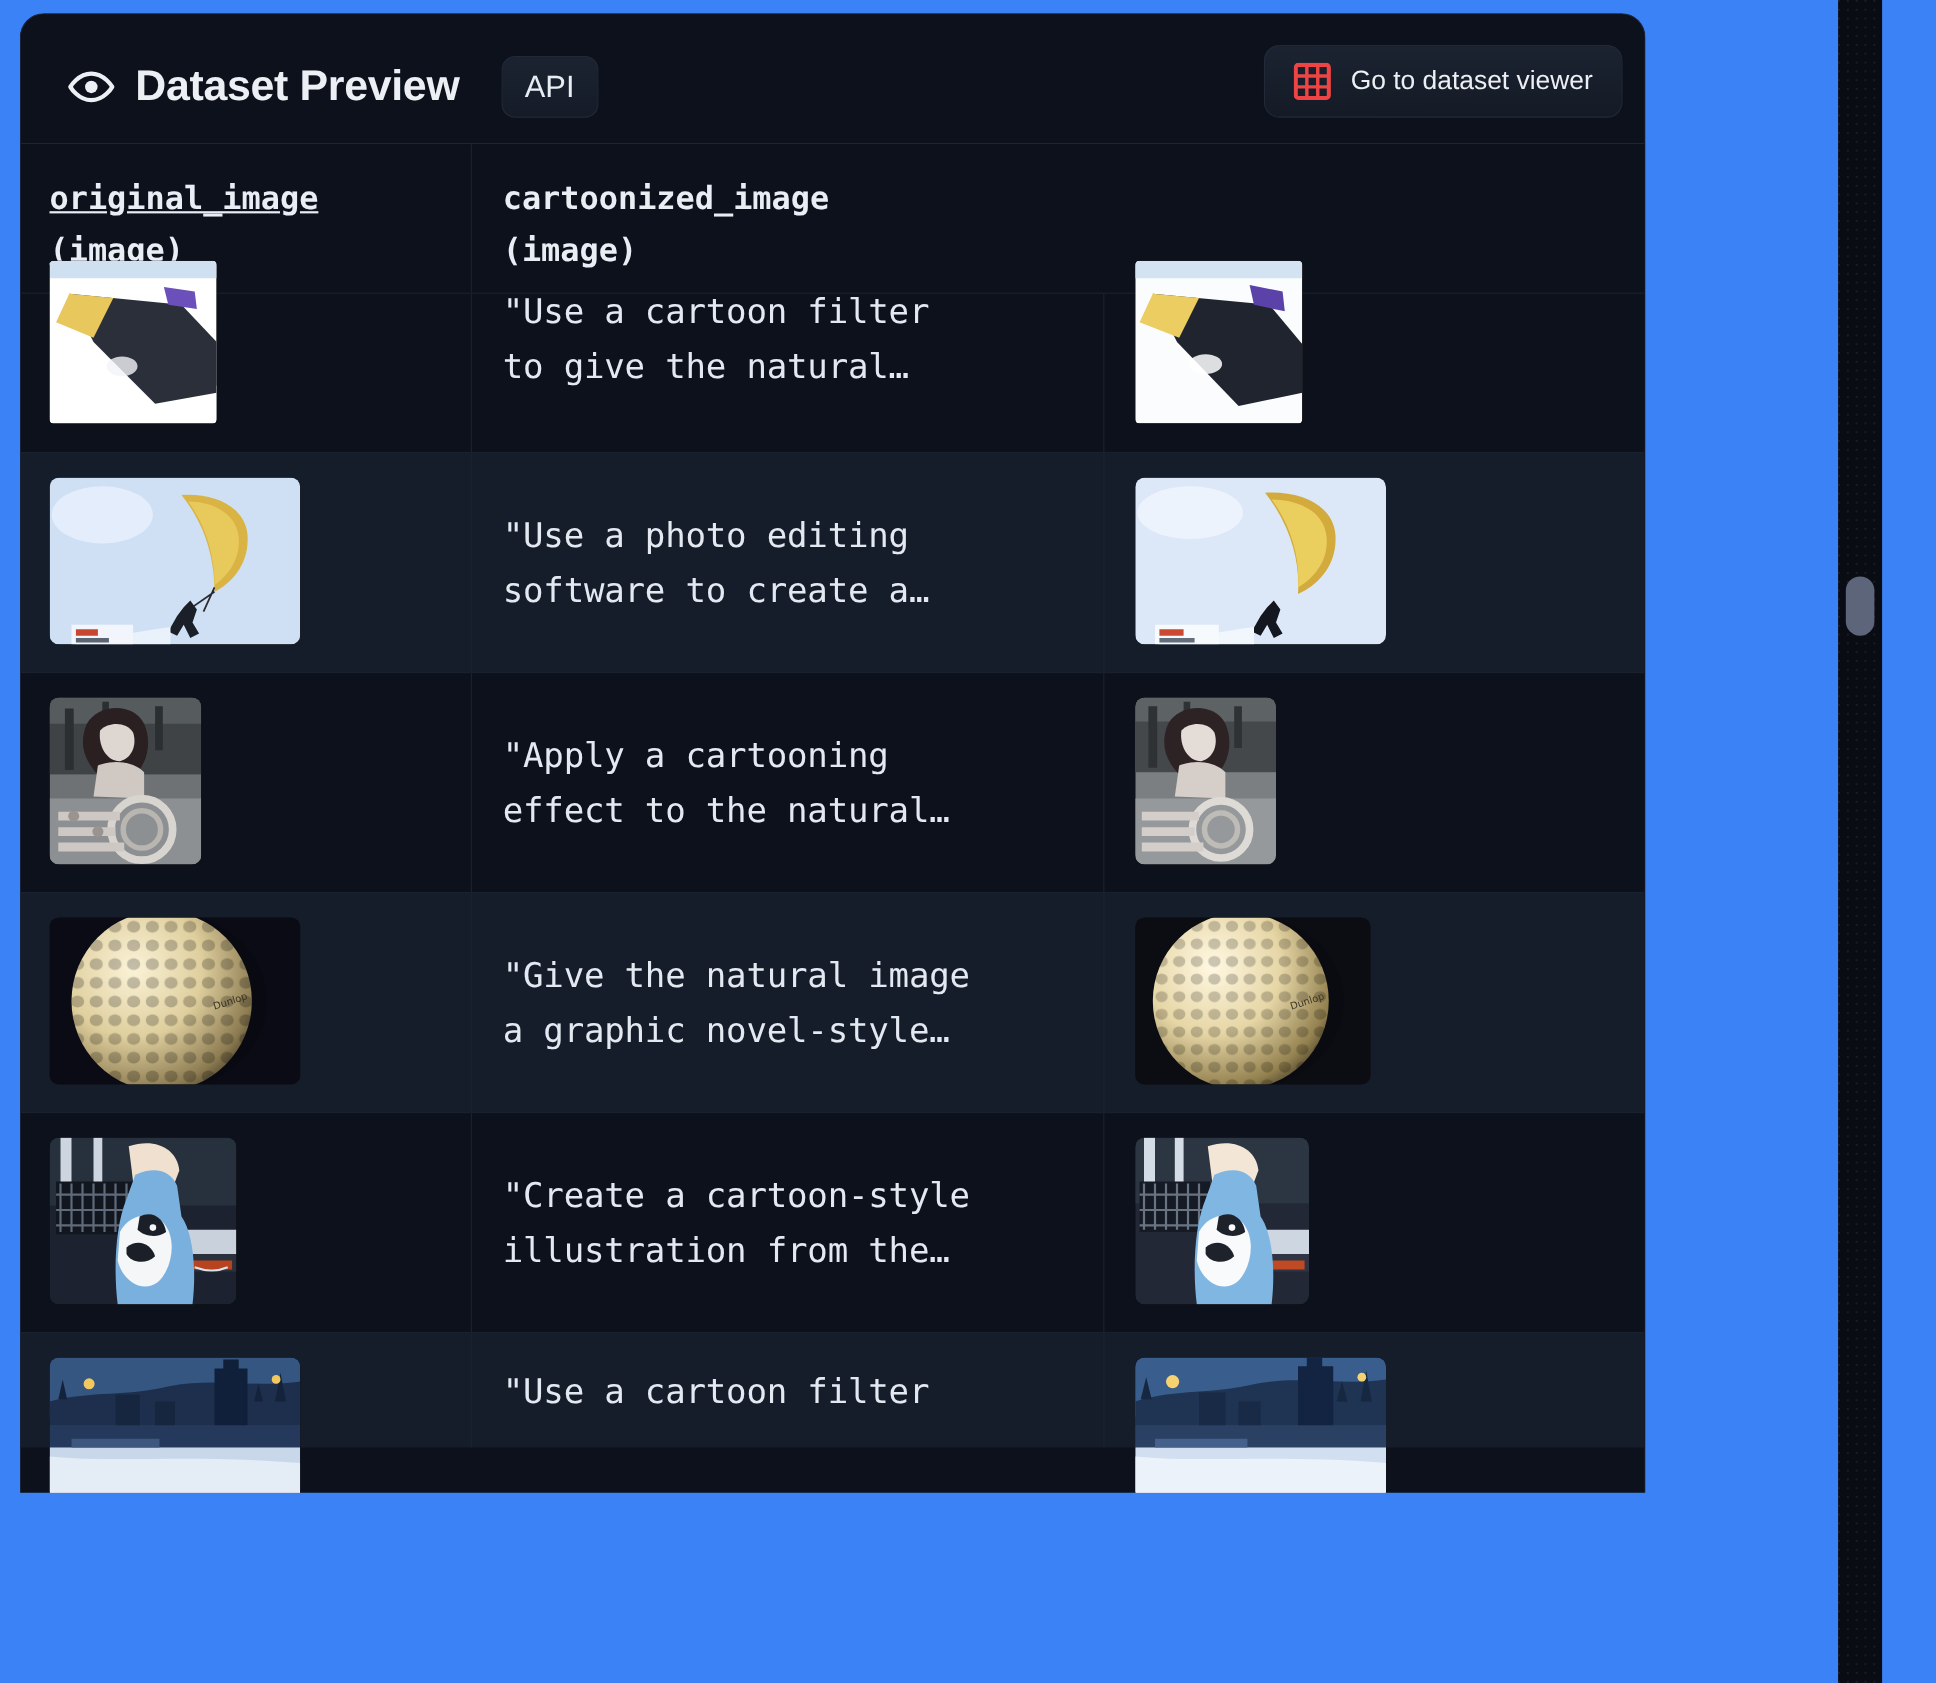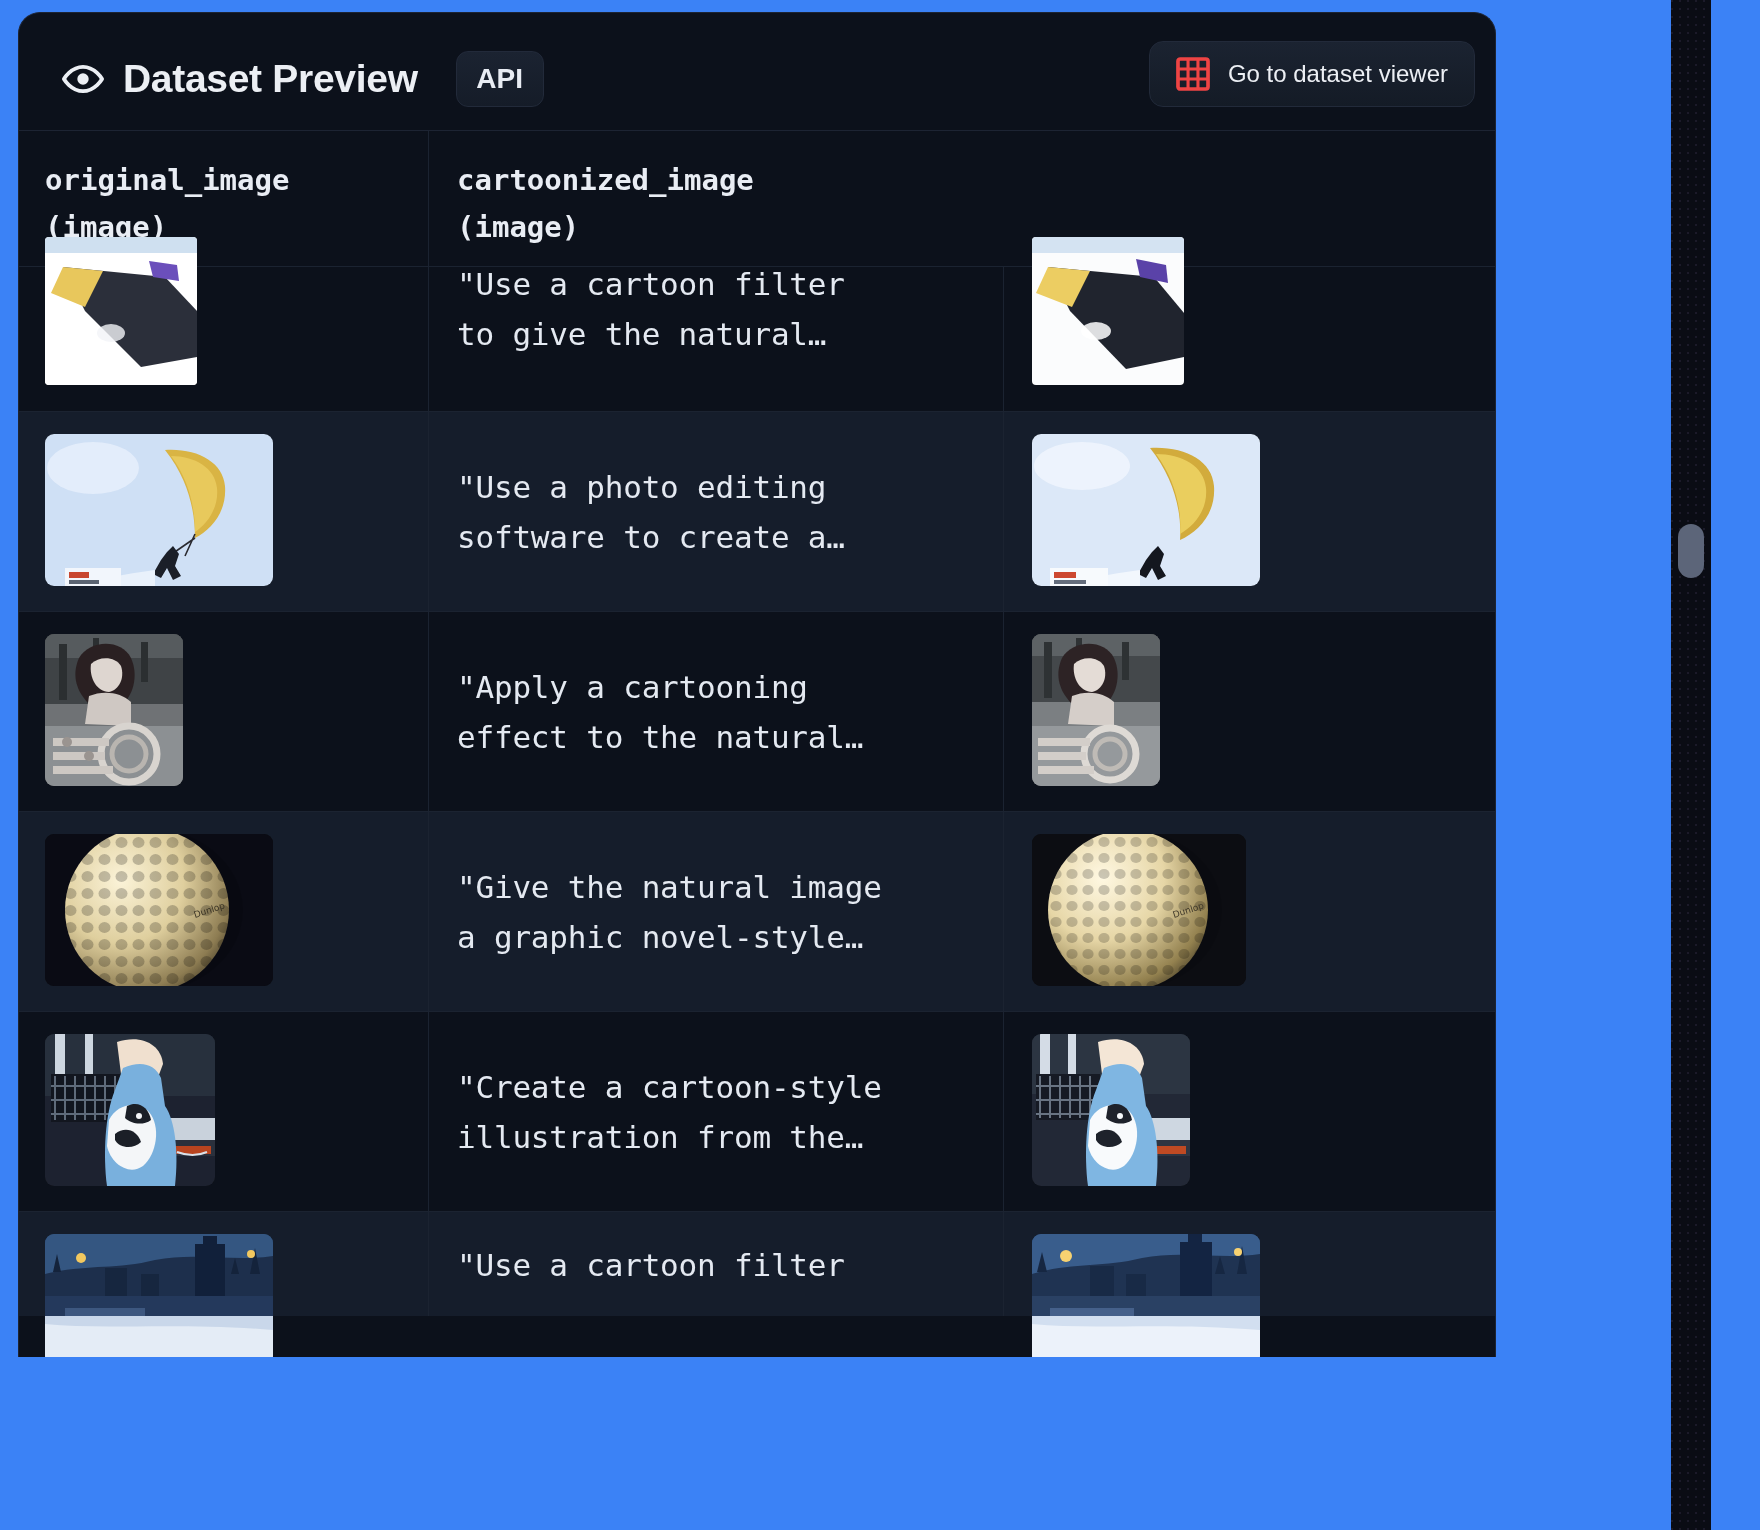--- a/index.html
+++ b/index.html
@@ -70,21 +70,21 @@
     justify-content: center;
     min-width: 88px;
     height: 56px;
     padding: 0 14px;
     margin-left: 20px;
     border: 1.5px solid #222a3a;
     border-radius: 12px;
     background: linear-gradient(180deg, #1b2331 0%, #151c28 100%);
     color: #e8ecf3;
     font-size: 28px;
-    font-weight: 700;
+    font-weight: 400;
     box-sizing: border-box;
   }
   .viewer-button {
     position: absolute;
     right: 20px;
     top: 28px;
     display: flex;
     align-items: center;
     gap: 18px;
     height: 66px;
@@ -142,21 +142,21 @@
   
   .head-row { height: 135px; }
   .col-head {
     font-family: "DejaVu Sans Mono", "Liberation Mono", monospace;
     font-weight: bold;
     font-size: 29px;
     line-height: 1.62;
     color: #e9edf4;
     white-space: pre-line;
   }
-  .head-row .c-img1 .col-head { position: absolute; left: 26px; top: 26px; }
+  .head-row .c-img1 .col-head { position: absolute; left: 26px; top: 26px; text-decoration: underline; }
   .head-row .c-prompt .col-head { position: absolute; left: 28px; top: 52px; }
   .head-row .c-img2 .col-head { position: absolute; left: 28px; top: 26px; }
 
   
   .body-row { height: 200px; }
   .body-row.clipped-top { height: 145px; }
   .body-row.clipped-bot { height: 105px; }
 
   .prompt-text {
     position: absolute;

